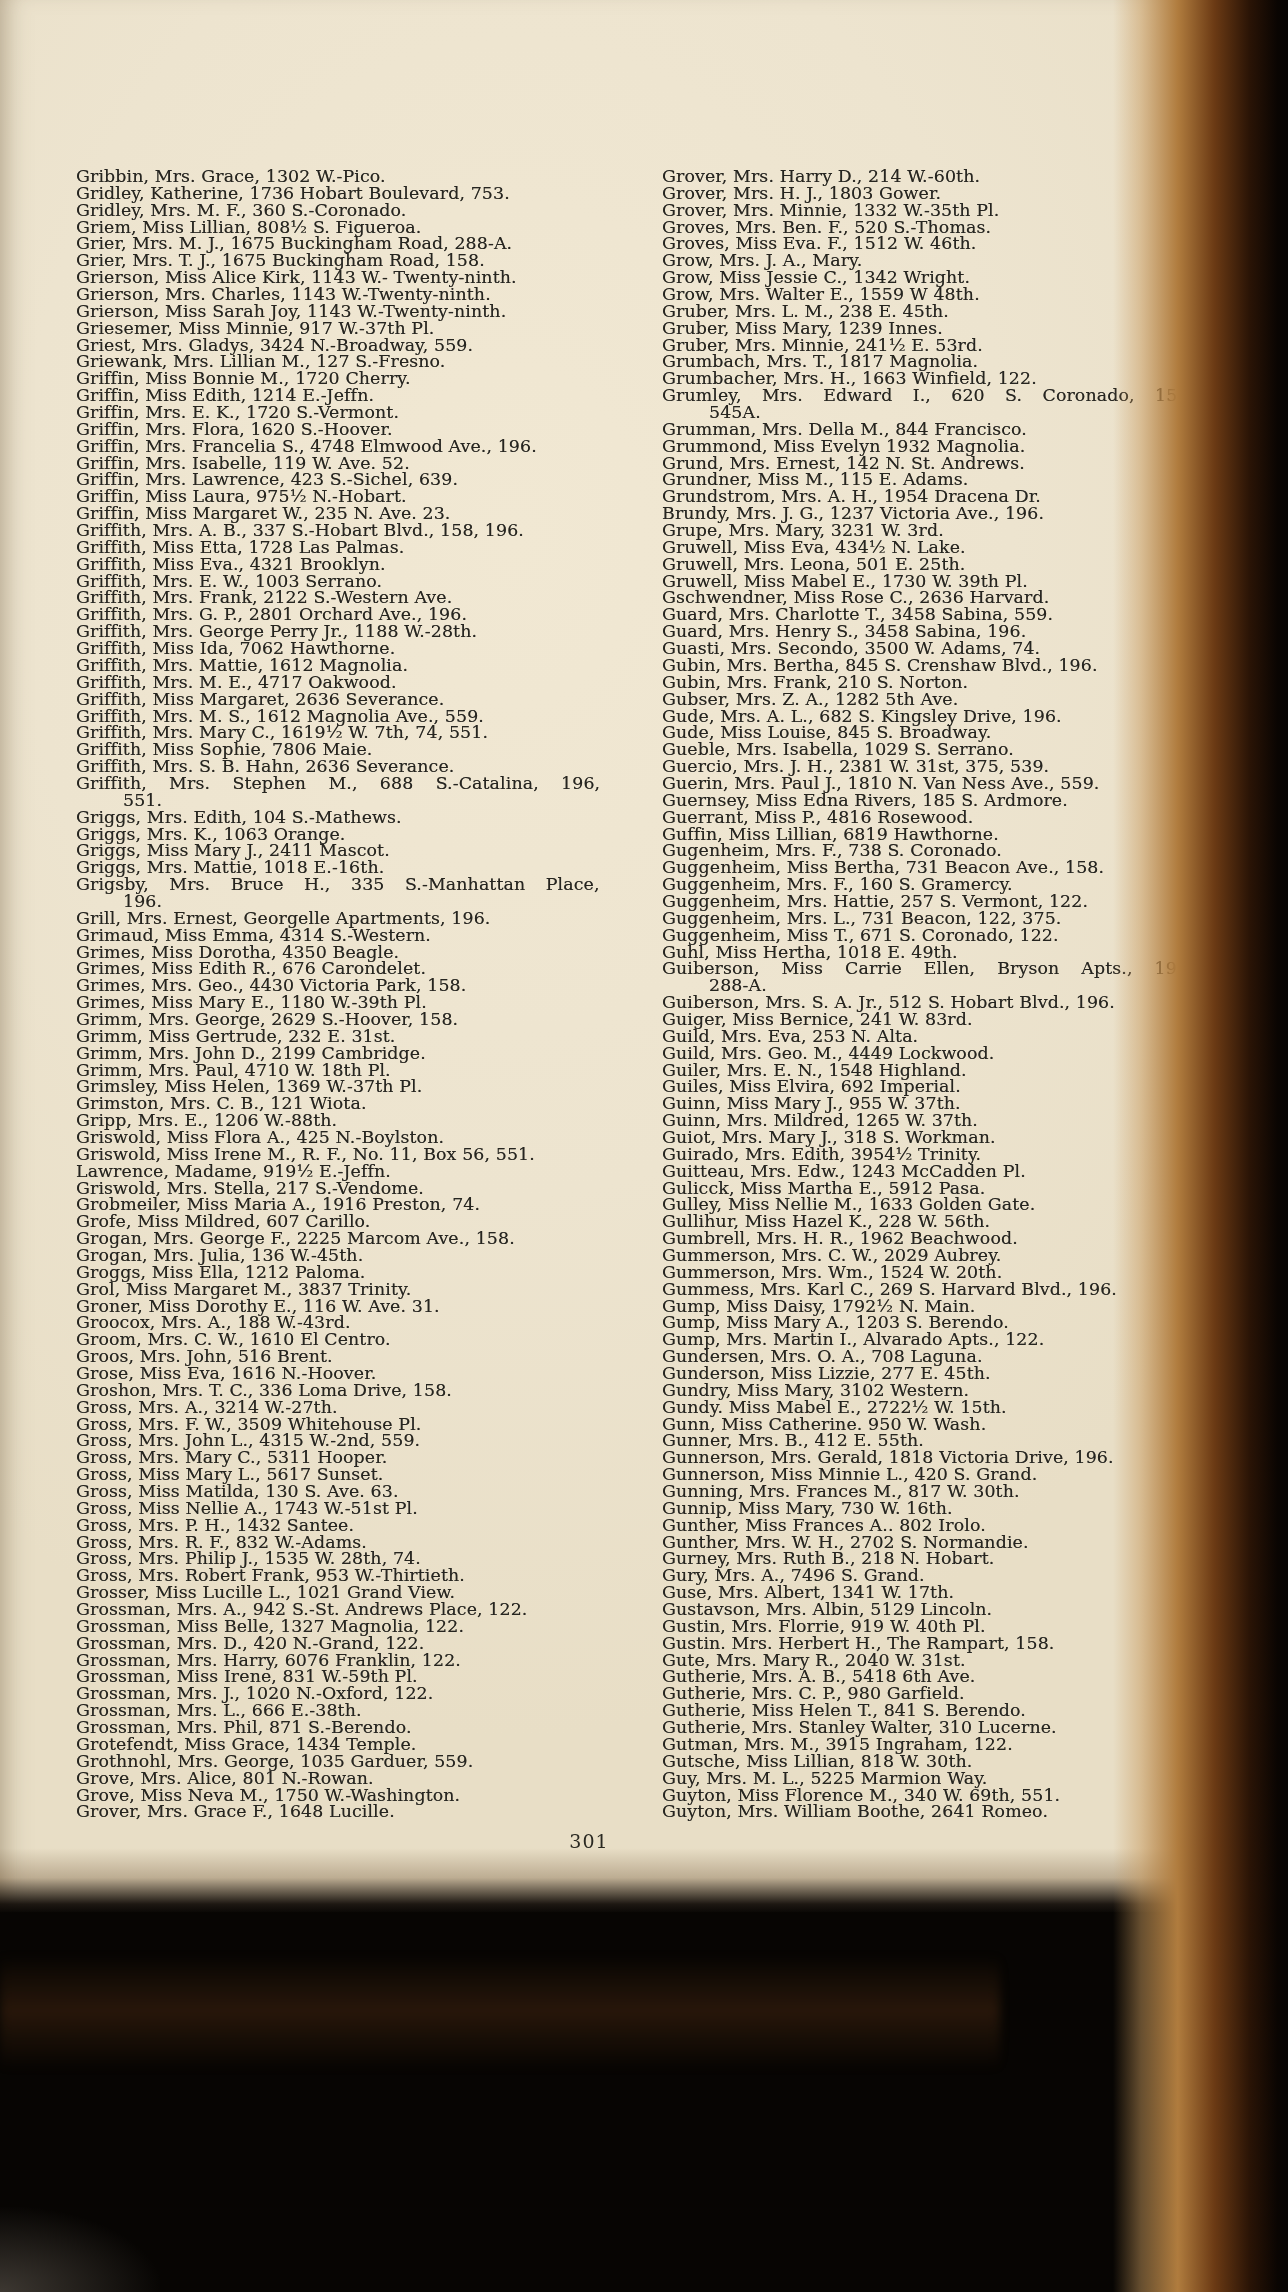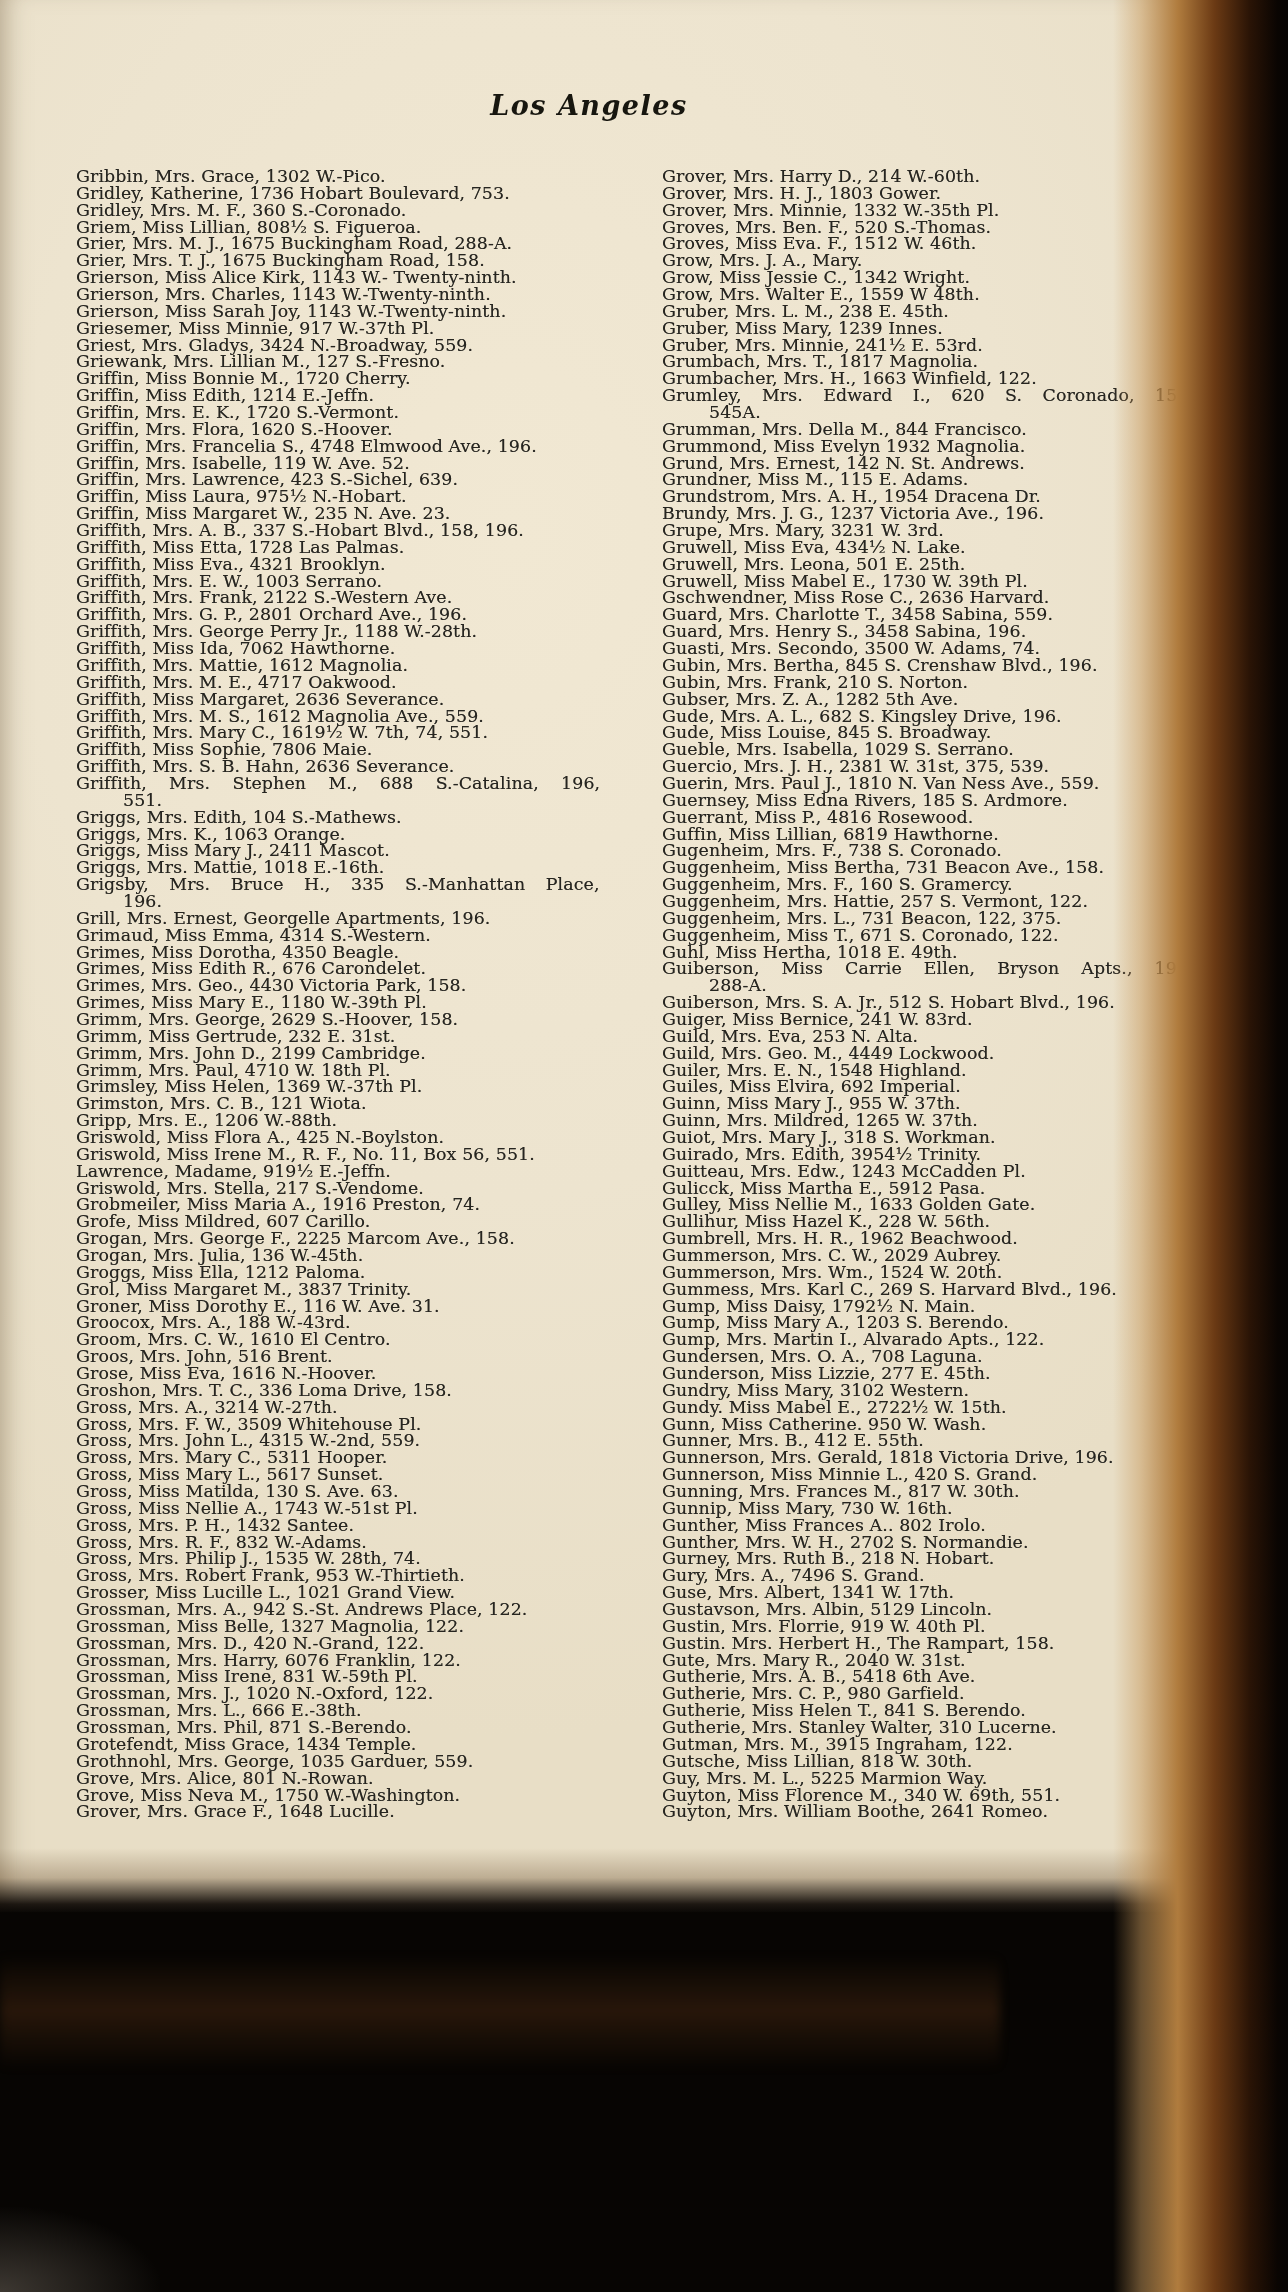--- a/index.html
+++ b/index.html
@@ -30,21 +30,20 @@
   .line.cont{padding-left:47px;}
   .pagenum{position:absolute;top:1830px;left:0;width:100%;text-align:center;
         font-size:19px;color:#2A2922;letter-spacing:1px;}
 </style>
 </head>
 <body>
 
 <div class="scan">
   <div class="paper"></div>
   <div class="content">
-    <div class="title">Los Angeles</div>
     <div class="col col-left" id="col-left">
         <div class="line"><span>Gribbin, Mrs. Grace, 1302 W.-Pico.</span></div>
         <div class="line"><span>Gridley, Katherine, 1736 Hobart Boulevard, 753.</span></div>
         <div class="line"><span>Gridley, Mrs. M. F., 360 S.-Coronado.</span></div>
         <div class="line"><span>Griem, Miss Lillian, 808½ S. Figueroa.</span></div>
         <div class="line"><span>Grier, Mrs. M. J., 1675 Buckingham Road, 288-A.</span></div>
         <div class="line"><span>Grier, Mrs. T. J., 1675 Buckingham Road, 158.</span></div>
         <div class="line"><span>Grierson, Miss Alice Kirk, 1143 W.- Twenty-ninth.</span></div>
         <div class="line"><span>Grierson, Mrs. Charles, 1143 W.-Twenty-ninth.</span></div>
         <div class="line"><span>Grierson, Miss Sarah Joy, 1143 W.-Twenty-ninth.</span></div>
@@ -231,18 +230,19 @@
         <div class="line"><span>Gutherie, Mrs. A. B., 5418 6th Ave.</span></div>
         <div class="line"><span>Gutherie, Mrs. C. P., 980 Garfield.</span></div>
         <div class="line"><span>Gutherie, Miss Helen T., 841 S. Berendo.</span></div>
         <div class="line"><span>Gutherie, Mrs. Stanley Walter, 310 Lucerne.</span></div>
         <div class="line"><span>Gutman, Mrs. M., 3915 Ingraham, 122.</span></div>
         <div class="line"><span>Gutsche, Miss Lillian, 818 W. 30th.</span></div>
         <div class="line"><span>Guy, Mrs. M. L., 5225 Marmion Way.</span></div>
         <div class="line"><span>Guyton, Miss Florence M., 340 W. 69th, 551.</span></div>
         <div class="line"><span>Guyton, Mrs. William Boothe, 2641 Romeo.</span></div>
       </div>
+    <div class="pagenum">301</div>
   </div>
   <div class="paper-fade"></div>
   <div class="band-curl"></div>
   <div class="corner-lowleft"></div>
   <div class="edge-right"></div>
 </div>
 
 </body></html>

